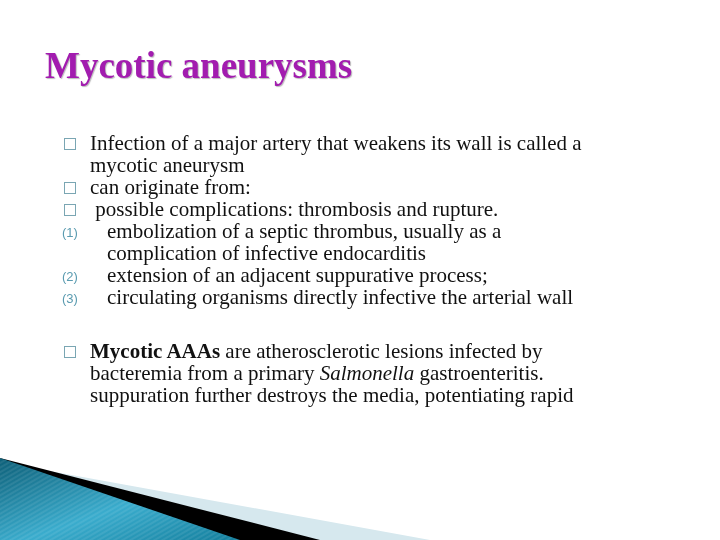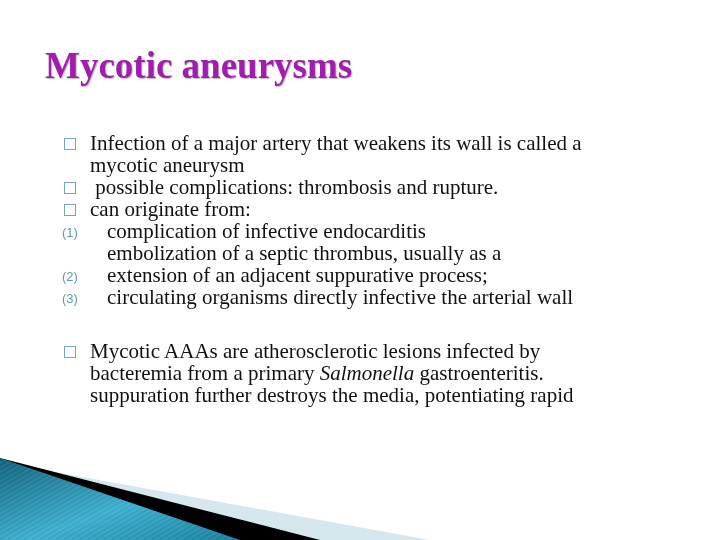--- a/index.html
+++ b/index.html
@@ -31,21 +31,21 @@
   }
   .num { font-family: "Liberation Sans", "DejaVu Sans", sans-serif; font-size: 13px; color: #5a9bb0; padding-left: 0; }
   .bullet-row .txt { display: block; }
   .bullet-row { padding-left: 16px; }
   .bullet-row .marker { width: 16px; }
   .bullet-row .cont { padding-left: 12px; display: block; }
   .num-row { padding-left: 45px; }
   .num-row .marker { top: 2px; }
   .gap { height: 22px; }
   i, .it { }
-  b { font-weight: normal; }
+  b { font-weight: bold; }
   .deco { position: absolute; left: 0; top: 0; width: 720px; height: 540px; pointer-events: none; }
 </style>
 </head>
 <body>
 
 <svg class="deco" viewBox="0 0 720 540" xmlns="http://www.w3.org/2000/svg">
   <defs>
     <linearGradient id="tealg" x1="0" y1="0" x2="1" y2="1">
       <stop offset="0" stop-color="#0d5f78"></stop>
       <stop offset="0.55" stop-color="#3aaccd"></stop>
@@ -67,34 +67,34 @@
   <div class="row bullet-row">
     <span class="marker"><span class="box"></span></span>
     <span class="cont">
       <span class="txt">Infection of a major artery that weakens its wall is called a</span>
       <span class="txt it">mycotic aneurysm</span>
     </span>
   </div>
   <div class="row bullet-row">
     <span class="marker"><span class="box"></span></span>
     <span class="cont">
-        <span class="txt" style="white-space:pre"> possible complications: thrombosis and rupture.</span>
+        <span class="txt">can originate from:</span>
       </span>
   </div>
   <div class="row bullet-row">
     <span class="marker"><span class="box"></span></span>
     <span class="cont">
-        <span class="txt">can originate from:</span>
+        <span class="txt" style="white-space:pre"> possible complications: thrombosis and rupture.</span>
       </span>
   </div>
 
   <div class="row num-row">
     <span class="marker num">(1)</span>
+    <span class="txt" style="display:block">embolization of a septic thrombus, usually as a</span>
     <span class="txt" style="display:block">complication of infective endocarditis</span>
-    <span class="txt" style="display:block">embolization of a septic thrombus, usually as a</span>
   </div>
   <div class="row num-row">
     <span class="marker num">(2)</span>
     <span class="txt" style="display:block">extension of an adjacent suppurative process;</span>
   </div>
   <div class="row num-row">
     <span class="marker num">(3)</span>
     <span class="txt" style="display:block">circulating organisms directly infective the arterial wall</span>
   </div>
 

